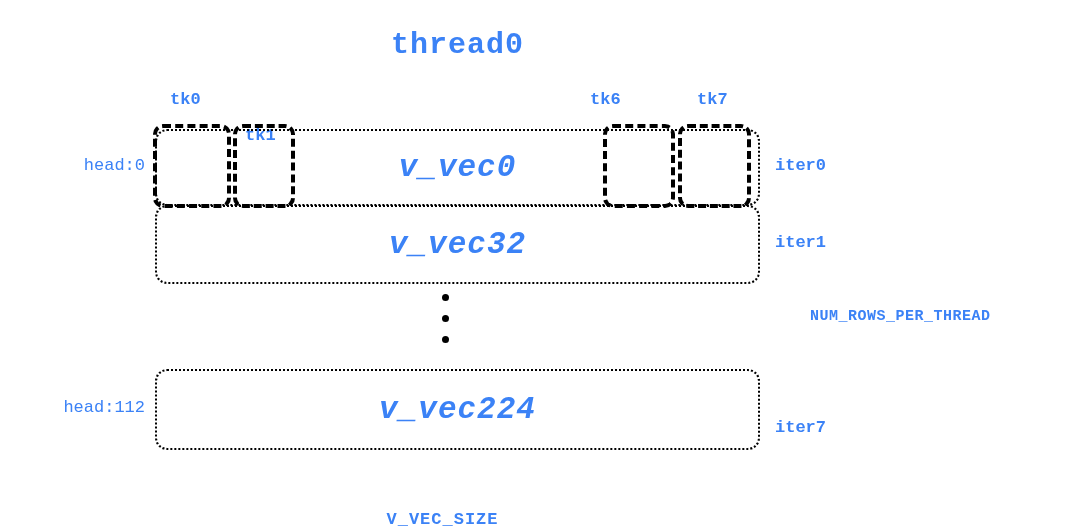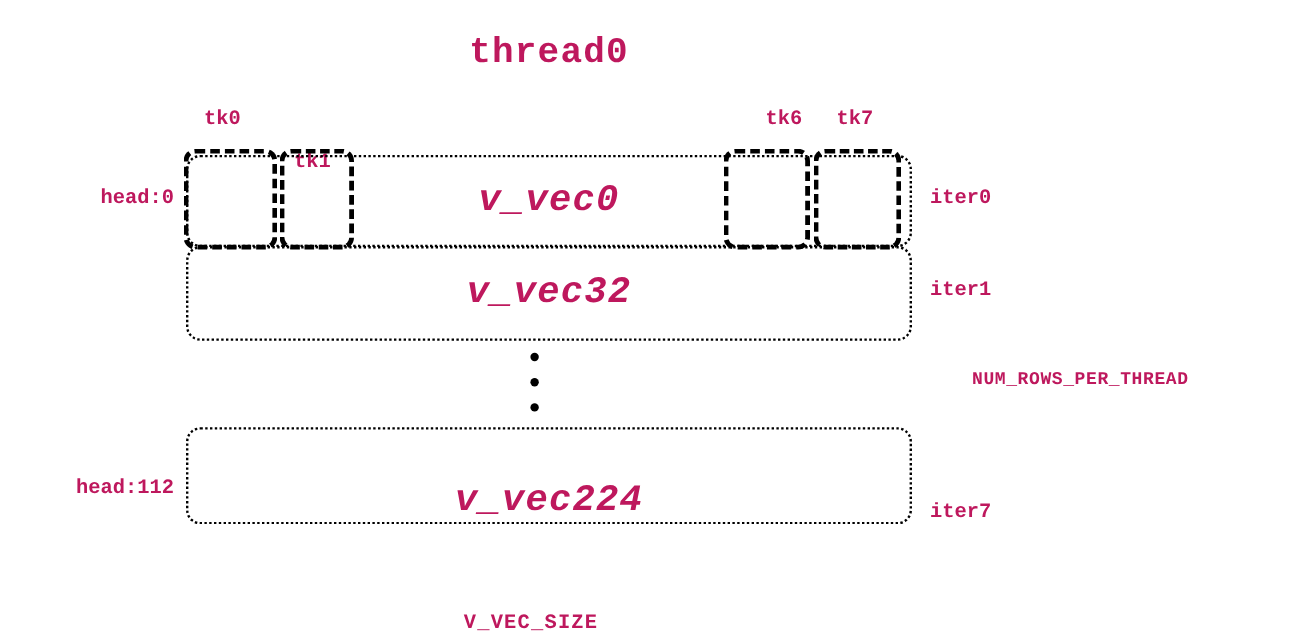--- a/index.html
+++ b/index.html
@@ -6,21 +6,21 @@
     margin: 0;
     padding: 0;
     background: #ffffff;
   }
   .canvas {
     position: relative;
     width: 1074px;
     height: 526px;
     background: #ffffff;
     font-family: "Liberation Mono", "DejaVu Sans Mono", monospace;
-    color: #be185d;
+    color: #3b82f6;
     overflow: hidden;
   }
   .title {
     position: absolute;
     left: 155px;
     top: 28px;
     width: 605px;
     text-align: center;
     font-size: 30px;
     font-weight: bold;
@@ -38,21 +38,21 @@
     width: 605px;
     border: 2px dotted #000000;
     border-radius: 12px;
     box-sizing: border-box;
     display: flex;
     align-items: center;
     justify-content: center;
   }
   .row-0 { top: 129px; height: 77px; }
   .row-1 { top: 205px; height: 79px; }
-  .row-2 { top: 356px; height: 81px; align-items: flex-end; }
+  .row-2 { top: 369px; height: 81px; }
   .vec-label {
     font-size: 31px;
     font-weight: bold;
     font-style: italic;
     letter-spacing: 1px;
   }
   .tk-box {
     position: absolute;
     top: 124px;
     height: 84px;
@@ -64,21 +64,21 @@
   .tk-box-0 { left: 153px; width: 78px; }
   .tk-box-1 { left: 233px; width: 62px; }
   .tk-box-6 { left: 603px; width: 72px; }
   .tk-box-7 { left: 678px; width: 73px; }
   .head-label {
     position: absolute;
     left: 20px;
     width: 125px;
     text-align: right;
     font-size: 17px;
-    font-weight: bold;
+    font-weight: normal;
   }
   .head-0 { top: 156px; }
   .head-1 { top: 233px; }
   .head-2 { top: 398px; }
   .iter-label {
     position: absolute;
     left: 775px;
     width: 120px;
     text-align: left;
     font-size: 17px;
@@ -125,21 +125,21 @@
 </style>
 </head>
 <body>
 
 <div class="canvas">
 
   <div class="title">thread0</div>
 
   <div class="tk-label" style="left:170px;">tk0</div>
   <div class="tk-label" style="left:245px;margin-top:36px;">tk1</div>
-  <div class="tk-label" style="left:638px;">tk6</div>
+  <div class="tk-label" style="left:590px;">tk6</div>
   <div class="tk-label" style="left:697px;">tk7</div>
 
   <div class="vec-row row-0">
     <span class="vec-label">v_vec0</span>
   </div>
   <div class="vec-row row-1">
     <span class="vec-label">v_vec32</span>
   </div>
   <div class="vec-row row-2">
     <span class="vec-label">v_vec224</span>

